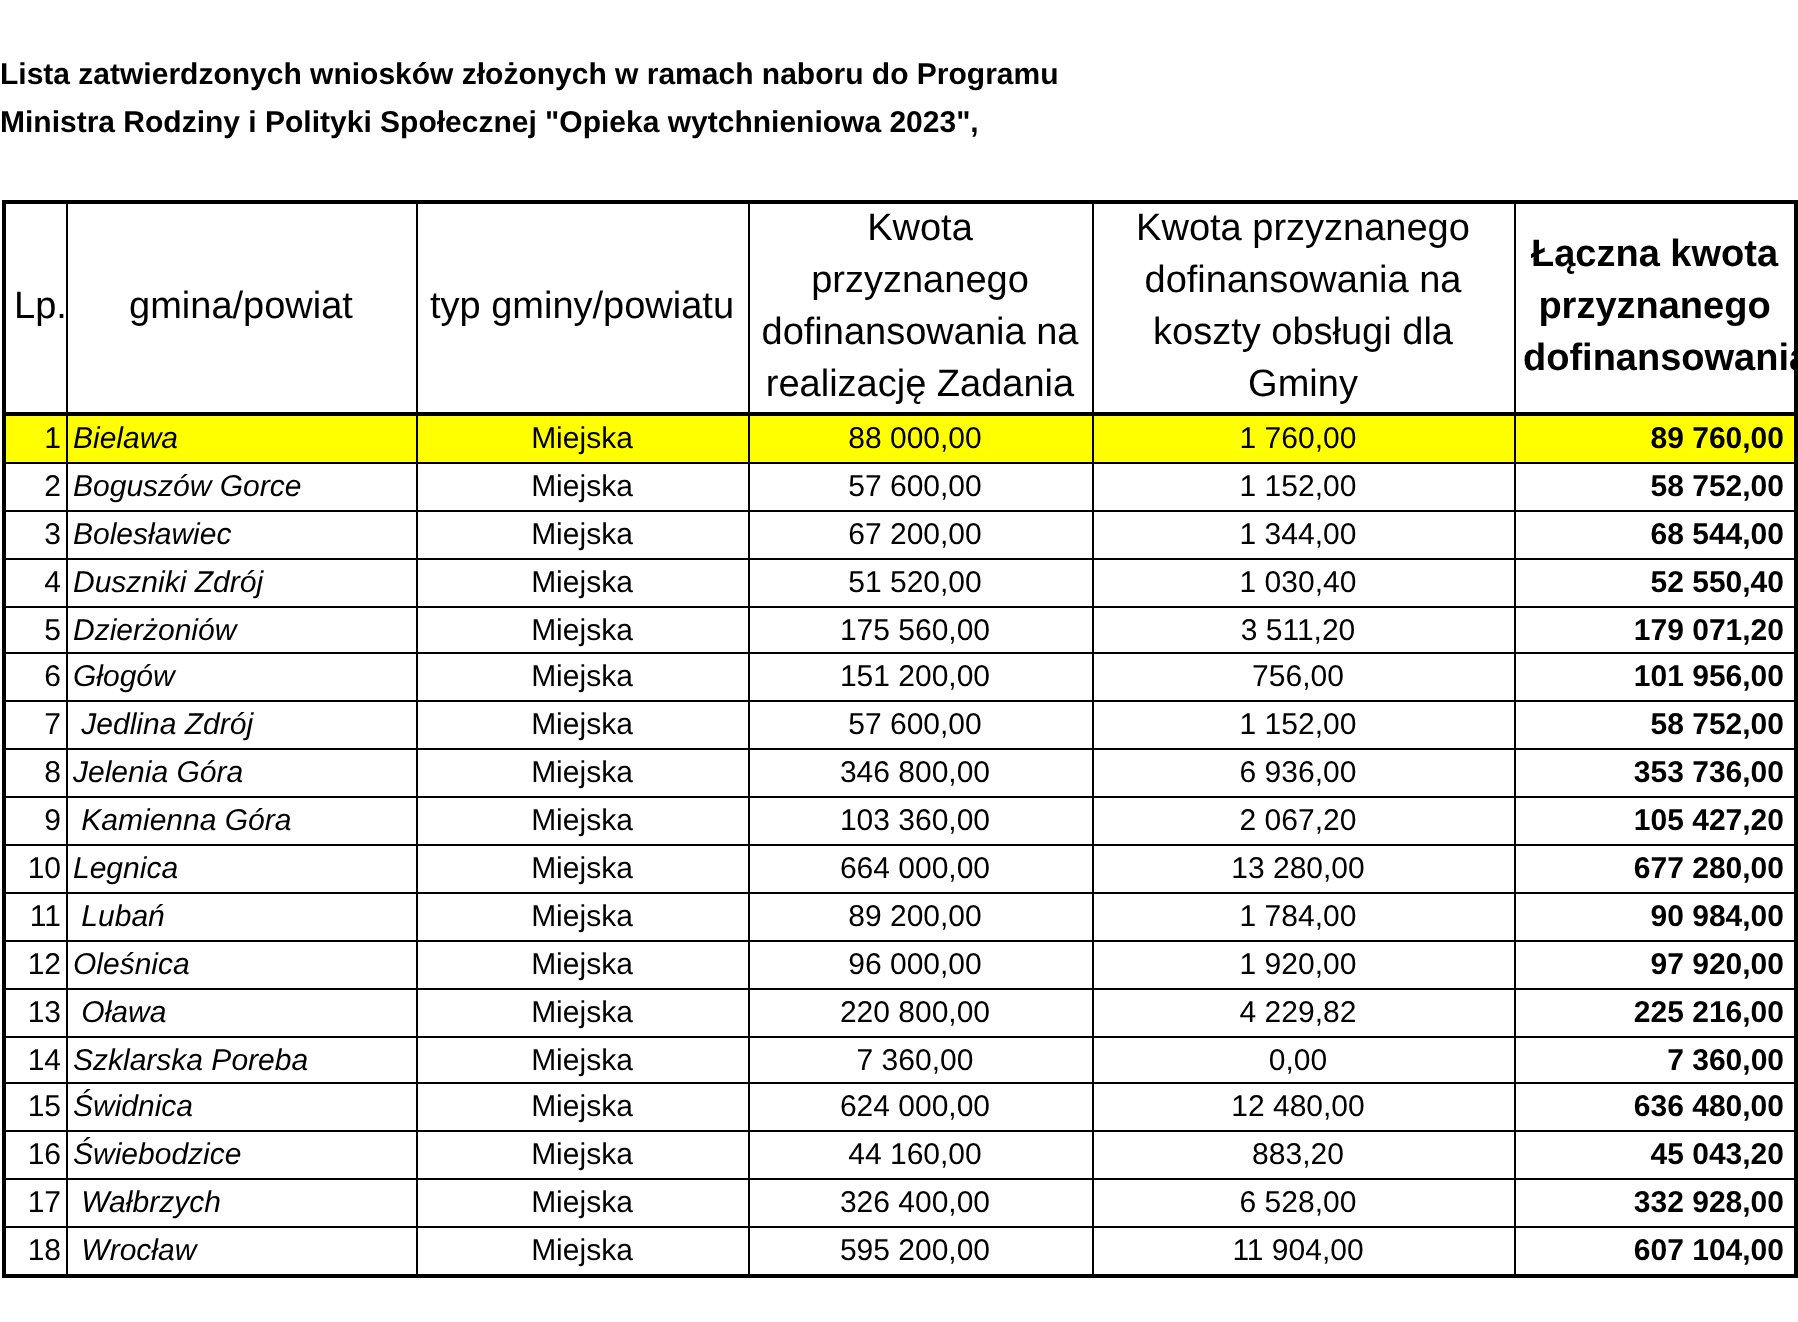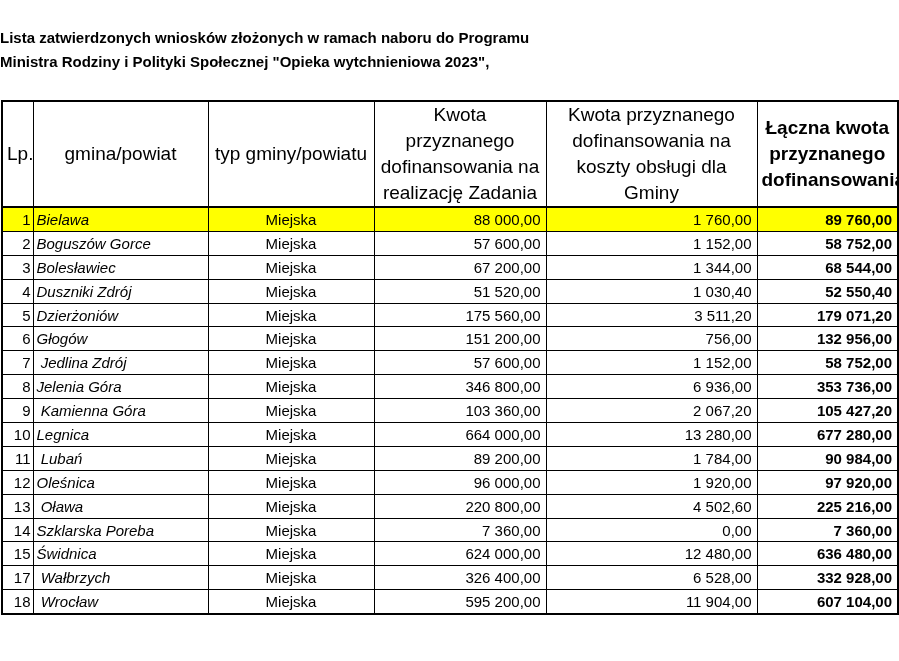--- a/index.html
+++ b/index.html
@@ -62,21 +62,21 @@
   .main-table thead th.h-bold  { font-weight: bold; margin-top: 36px; }
   .main-table tbody td {
     height: 22.9px;
     font-size: 15px;
     padding: 0;
     vertical-align: middle;
   }
   .c-lp    { text-align: right;  padding-right: 2px !important; }
   .c-gmina { text-align: left;   padding-left: 3px !important; white-space: pre; font-style: italic; }
   .c-typ   { text-align: center; }
-  .c-num   { text-align: right;  padding-right: 5px !important; }
+  .c-num   { text-align: center;  padding-right: 5px !important; }
   .c-total { text-align: right;  padding-right: 5px !important; font-weight: bold; }
   tr.highlighted td { background: var(--highlight, #FFFF00); }
 </style>
 </head>
 <body>
 
 <div id="page">
 
   <div class="title-block">
     <div>Lista zatwierdzonych wniosków złożonych w ramach naboru do Programu</div>
@@ -148,21 +148,21 @@
           <td class="c-num">3 511,20</td>
           <td class="c-total">179 071,20</td>
         </tr>
 
         <tr>
           <td class="c-lp">6</td>
           <td class="c-gmina">Głogów</td>
           <td class="c-typ">Miejska</td>
           <td class="c-num">151 200,00</td>
           <td class="c-num">756,00</td>
-          <td class="c-total">132 956,00</td>
+          <td class="c-total">101 956,00</td>
         </tr>
 
         <tr>
           <td class="c-lp">7</td>
           <td class="c-gmina"> Jedlina Zdrój</td>
           <td class="c-typ">Miejska</td>
           <td class="c-num">57 600,00</td>
           <td class="c-num">1 152,00</td>
           <td class="c-total">58 752,00</td>
         </tr>
@@ -210,21 +210,21 @@
           <td class="c-num">96 000,00</td>
           <td class="c-num">1 920,00</td>
           <td class="c-total">97 920,00</td>
         </tr>
 
         <tr>
           <td class="c-lp">13</td>
           <td class="c-gmina"> Oława</td>
           <td class="c-typ">Miejska</td>
           <td class="c-num">220 800,00</td>
-          <td class="c-num">4 502,60</td>
+          <td class="c-num">4 229,82</td>
           <td class="c-total">225 216,00</td>
         </tr>
 
         <tr>
           <td class="c-lp">14</td>
           <td class="c-gmina">Szklarska Poreba</td>
           <td class="c-typ">Miejska</td>
           <td class="c-num">7 360,00</td>
           <td class="c-num">0,00</td>
           <td class="c-total">7 360,00</td>
@@ -232,20 +232,28 @@
 
         <tr>
           <td class="c-lp">15</td>
           <td class="c-gmina">Świdnica</td>
           <td class="c-typ">Miejska</td>
           <td class="c-num">624 000,00</td>
           <td class="c-num">12 480,00</td>
           <td class="c-total">636 480,00</td>
         </tr>
 
+        <tr>
+          <td class="c-lp">16</td>
+          <td class="c-gmina">Świebodzice</td>
+          <td class="c-typ">Miejska</td>
+          <td class="c-num">44 160,00</td>
+          <td class="c-num">883,20</td>
+          <td class="c-total">45 043,20</td>
+        </tr>
 
         <tr>
           <td class="c-lp">17</td>
           <td class="c-gmina"> Wałbrzych</td>
           <td class="c-typ">Miejska</td>
           <td class="c-num">326 400,00</td>
           <td class="c-num">6 528,00</td>
           <td class="c-total">332 928,00</td>
         </tr>
 

